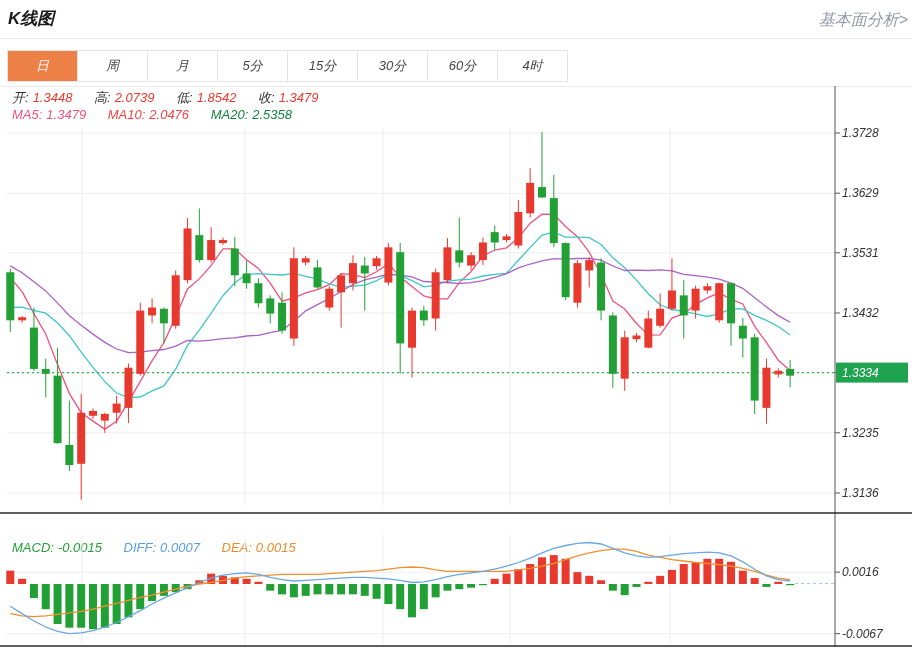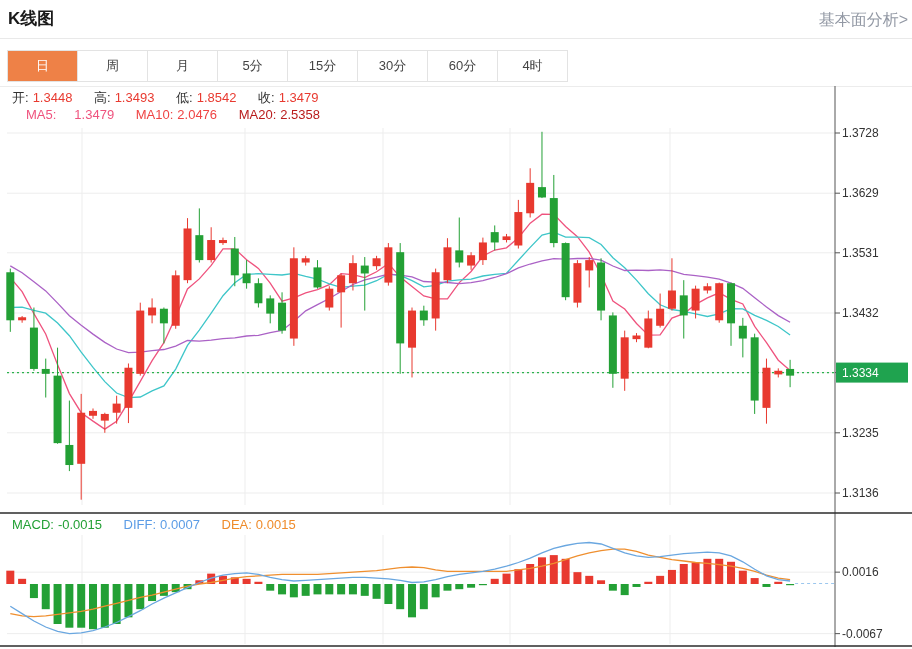--- a/index.html
+++ b/index.html
@@ -1,34 +1,34 @@
 <!DOCTYPE html>
 <html><head>
 <meta charset="utf-8">
 <style>
   html,body{margin:0;padding:0;background:#fff;font-family:"Liberation Sans","DejaVu Sans",sans-serif;}
-  #app{position:relative;width:912px;height:649px;overflow:hidden;background:#fff;}
+  #app{position:relative;width:912px;height:649px;overflow:hidden;background:#fff;font-style:italic;}
   .page-title{position:absolute;left:8px;top:7px;font-size:17px;font-weight:bold;color:#1a1a1a;}
   .analysis-link{position:absolute;right:4px;top:10px;font-size:16px;color:#9298a4;cursor:pointer;}
   .header-divider{position:absolute;left:0;top:38px;width:912px;height:1px;background:#e9e9e9;}
   .tabbar{position:absolute;left:7px;top:50px;display:flex;border:1px solid #e3e3e3;}
   .tab{width:69px;height:30px;line-height:30px;text-align:center;font-size:13px;color:#444;background:#fff;border-right:1px solid #e3e3e3;cursor:pointer;}
   .tab:last-child{border-right:none;}
   .tab.selected{background:#ee8147;color:#fff;}
   .tabs-underline{position:absolute;left:0;top:86px;width:912px;height:1px;background:#ececec;}
   .legend-row{position:absolute;left:12px;font-size:13px;white-space:nowrap;}
   .legend-row span{margin-right:4px;}
   .legend-row .gap{margin-right:18px;}
   .ohlc-row{top:89px;color:#333;}
   .ohlc-row .val{color:#e83a30;}
   .ma-row{top:107px;}
-  .ma5-col{color:#ef537e;margin-left:14px;}
+  .ma5-col{color:#ef537e;}
   .ma10-col{color:#ef4444;}
-  .ma20-col{color:#b91c1c;}
-  .macd-row{top:517px;}
+  .ma20-col{color:#15803d;}
+  .macd-row{top:540px;}
   .macd-col{color:#23a035;}
   .diff-col{color:#5b9ce6;}
   .dea-col{color:#ef8b2a;}
   svg{position:absolute;left:0;top:0;}
   svg text{font-family:"Liberation Sans","DejaVu Sans",sans-serif;}
 </style>
 </head>
 <body>
 
 <div id="app">
@@ -43,21 +43,21 @@
     <div class="tab">5分</div>
     <div class="tab">15分</div>
     <div class="tab">30分</div>
     <div class="tab">60分</div>
     <div class="tab">4时</div>
   </div>
   <div class="tabs-underline"></div>
 
   <div class="legend-row ohlc-row">
     <span>开:</span><span class="val gap">1.3448</span>
-    <span>高:</span><span class="val gap">1.3493</span>
+    <span>高:</span><span class="val gap">2.0739</span>
     <span>低:</span><span class="val gap">1.8542</span>
     <span>收:</span><span class="val">1.3479</span>
   </div>
 
   <div class="legend-row ma-row">
     <span class="ma5-col">MA5:</span><span class="ma5-col gap">1.3479</span>
     <span class="ma10-col">MA10:</span><span class="ma10-col gap">2.0476</span>
     <span class="ma20-col">MA20:</span><span class="ma20-col">2.5358</span>
   </div>
 

